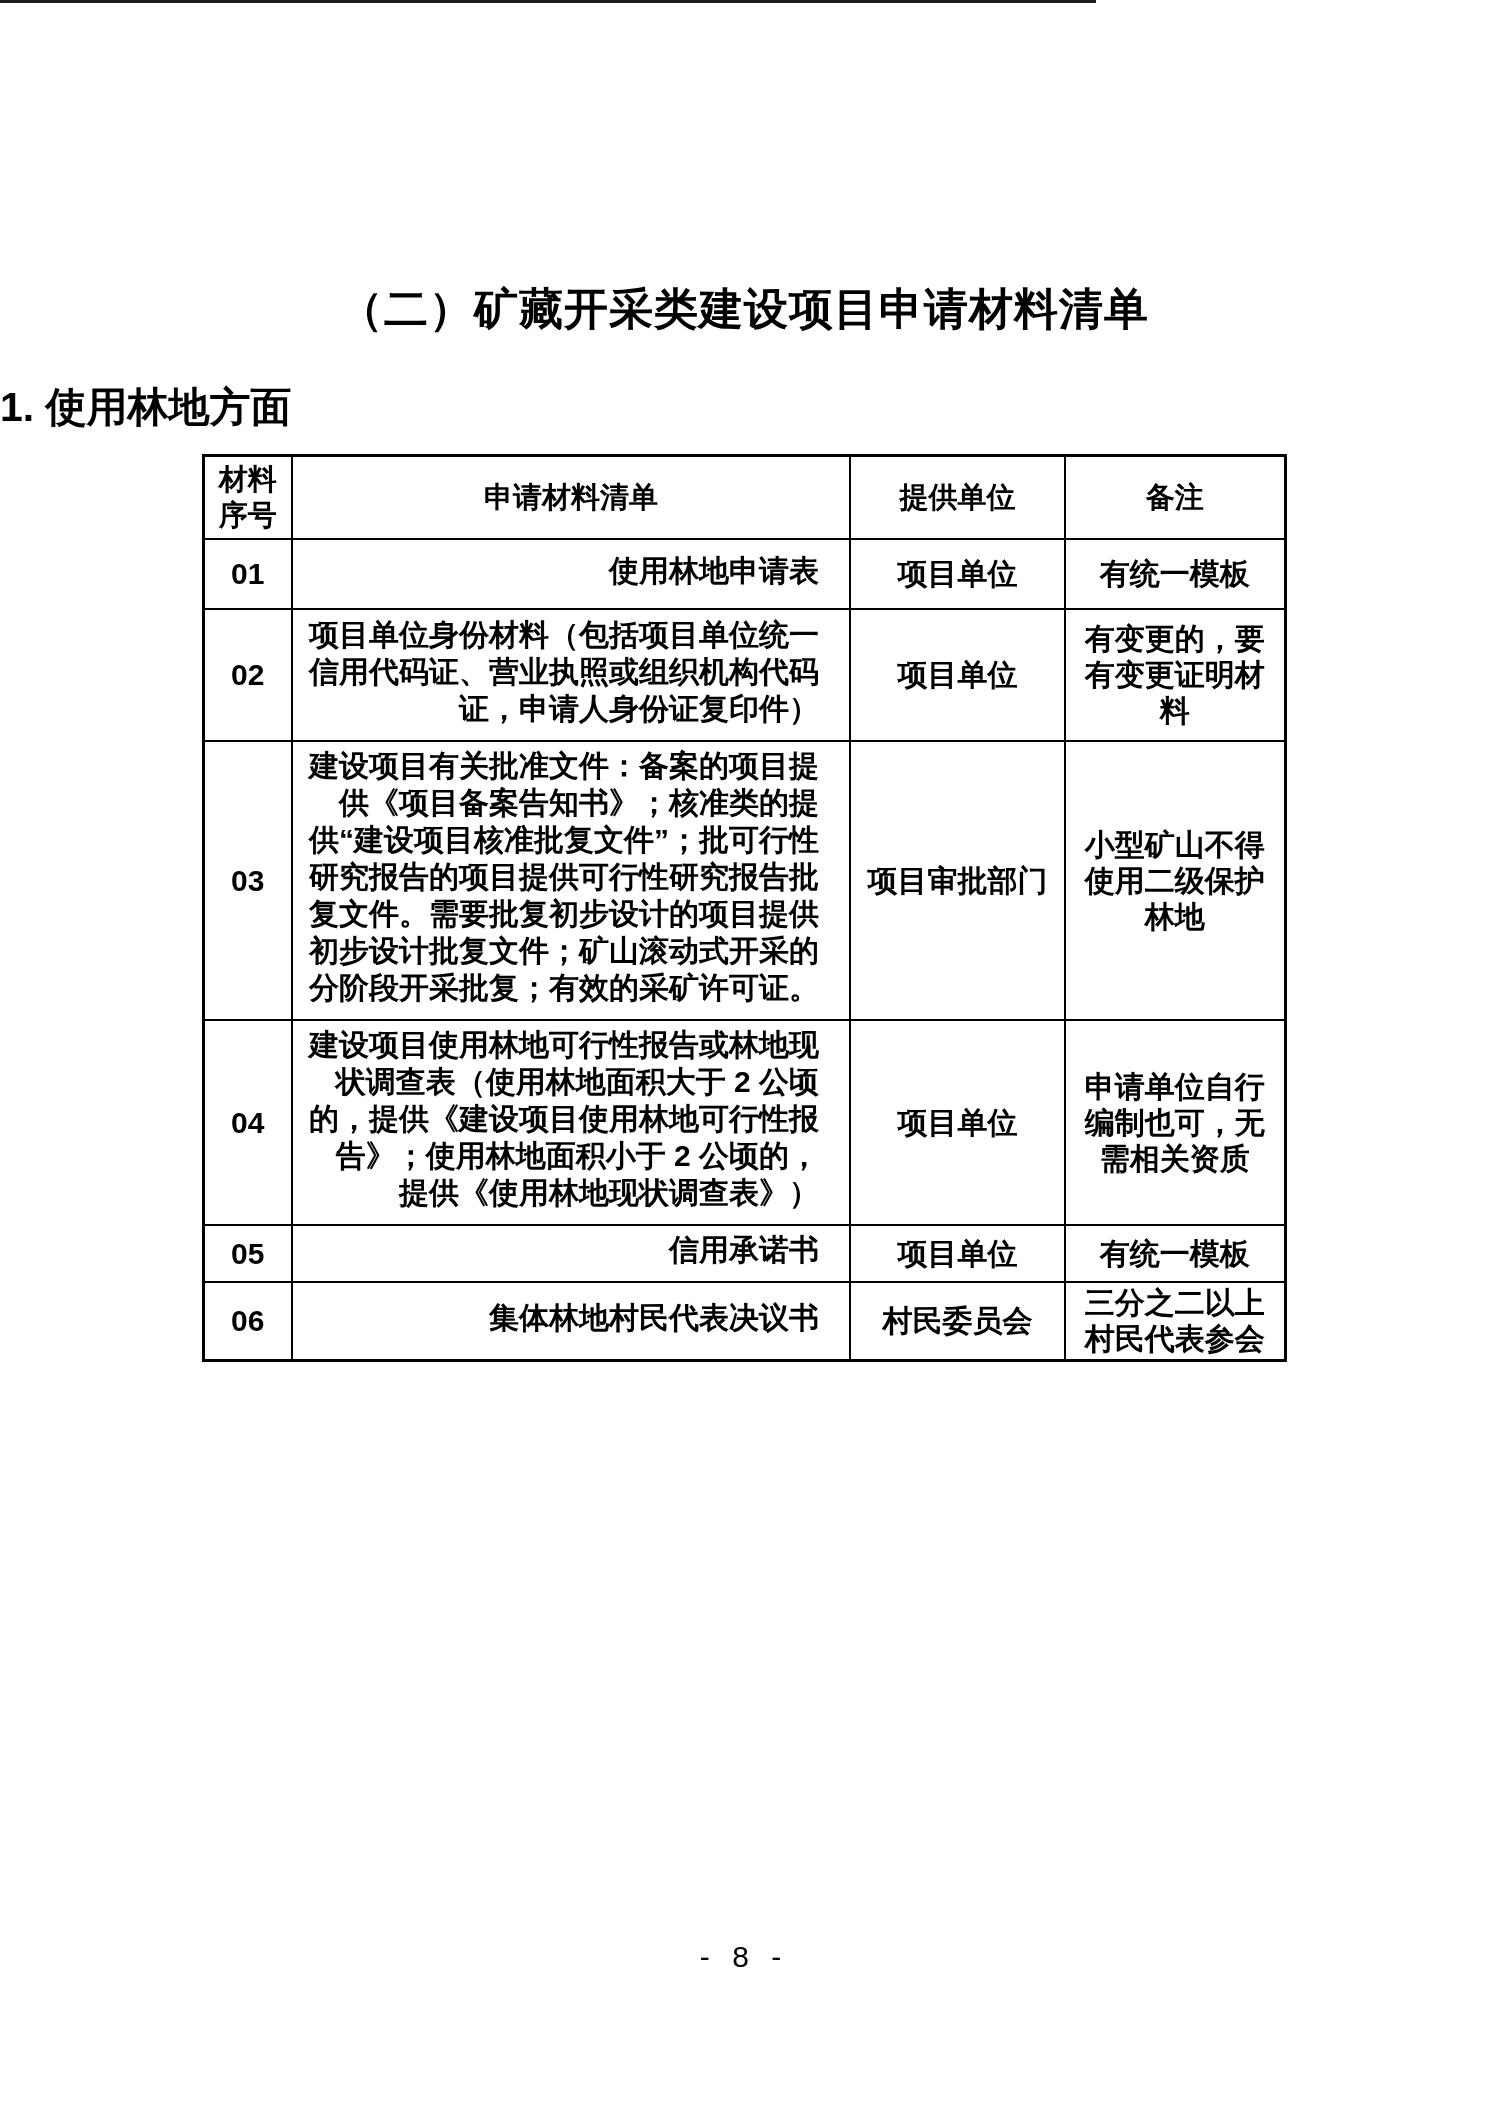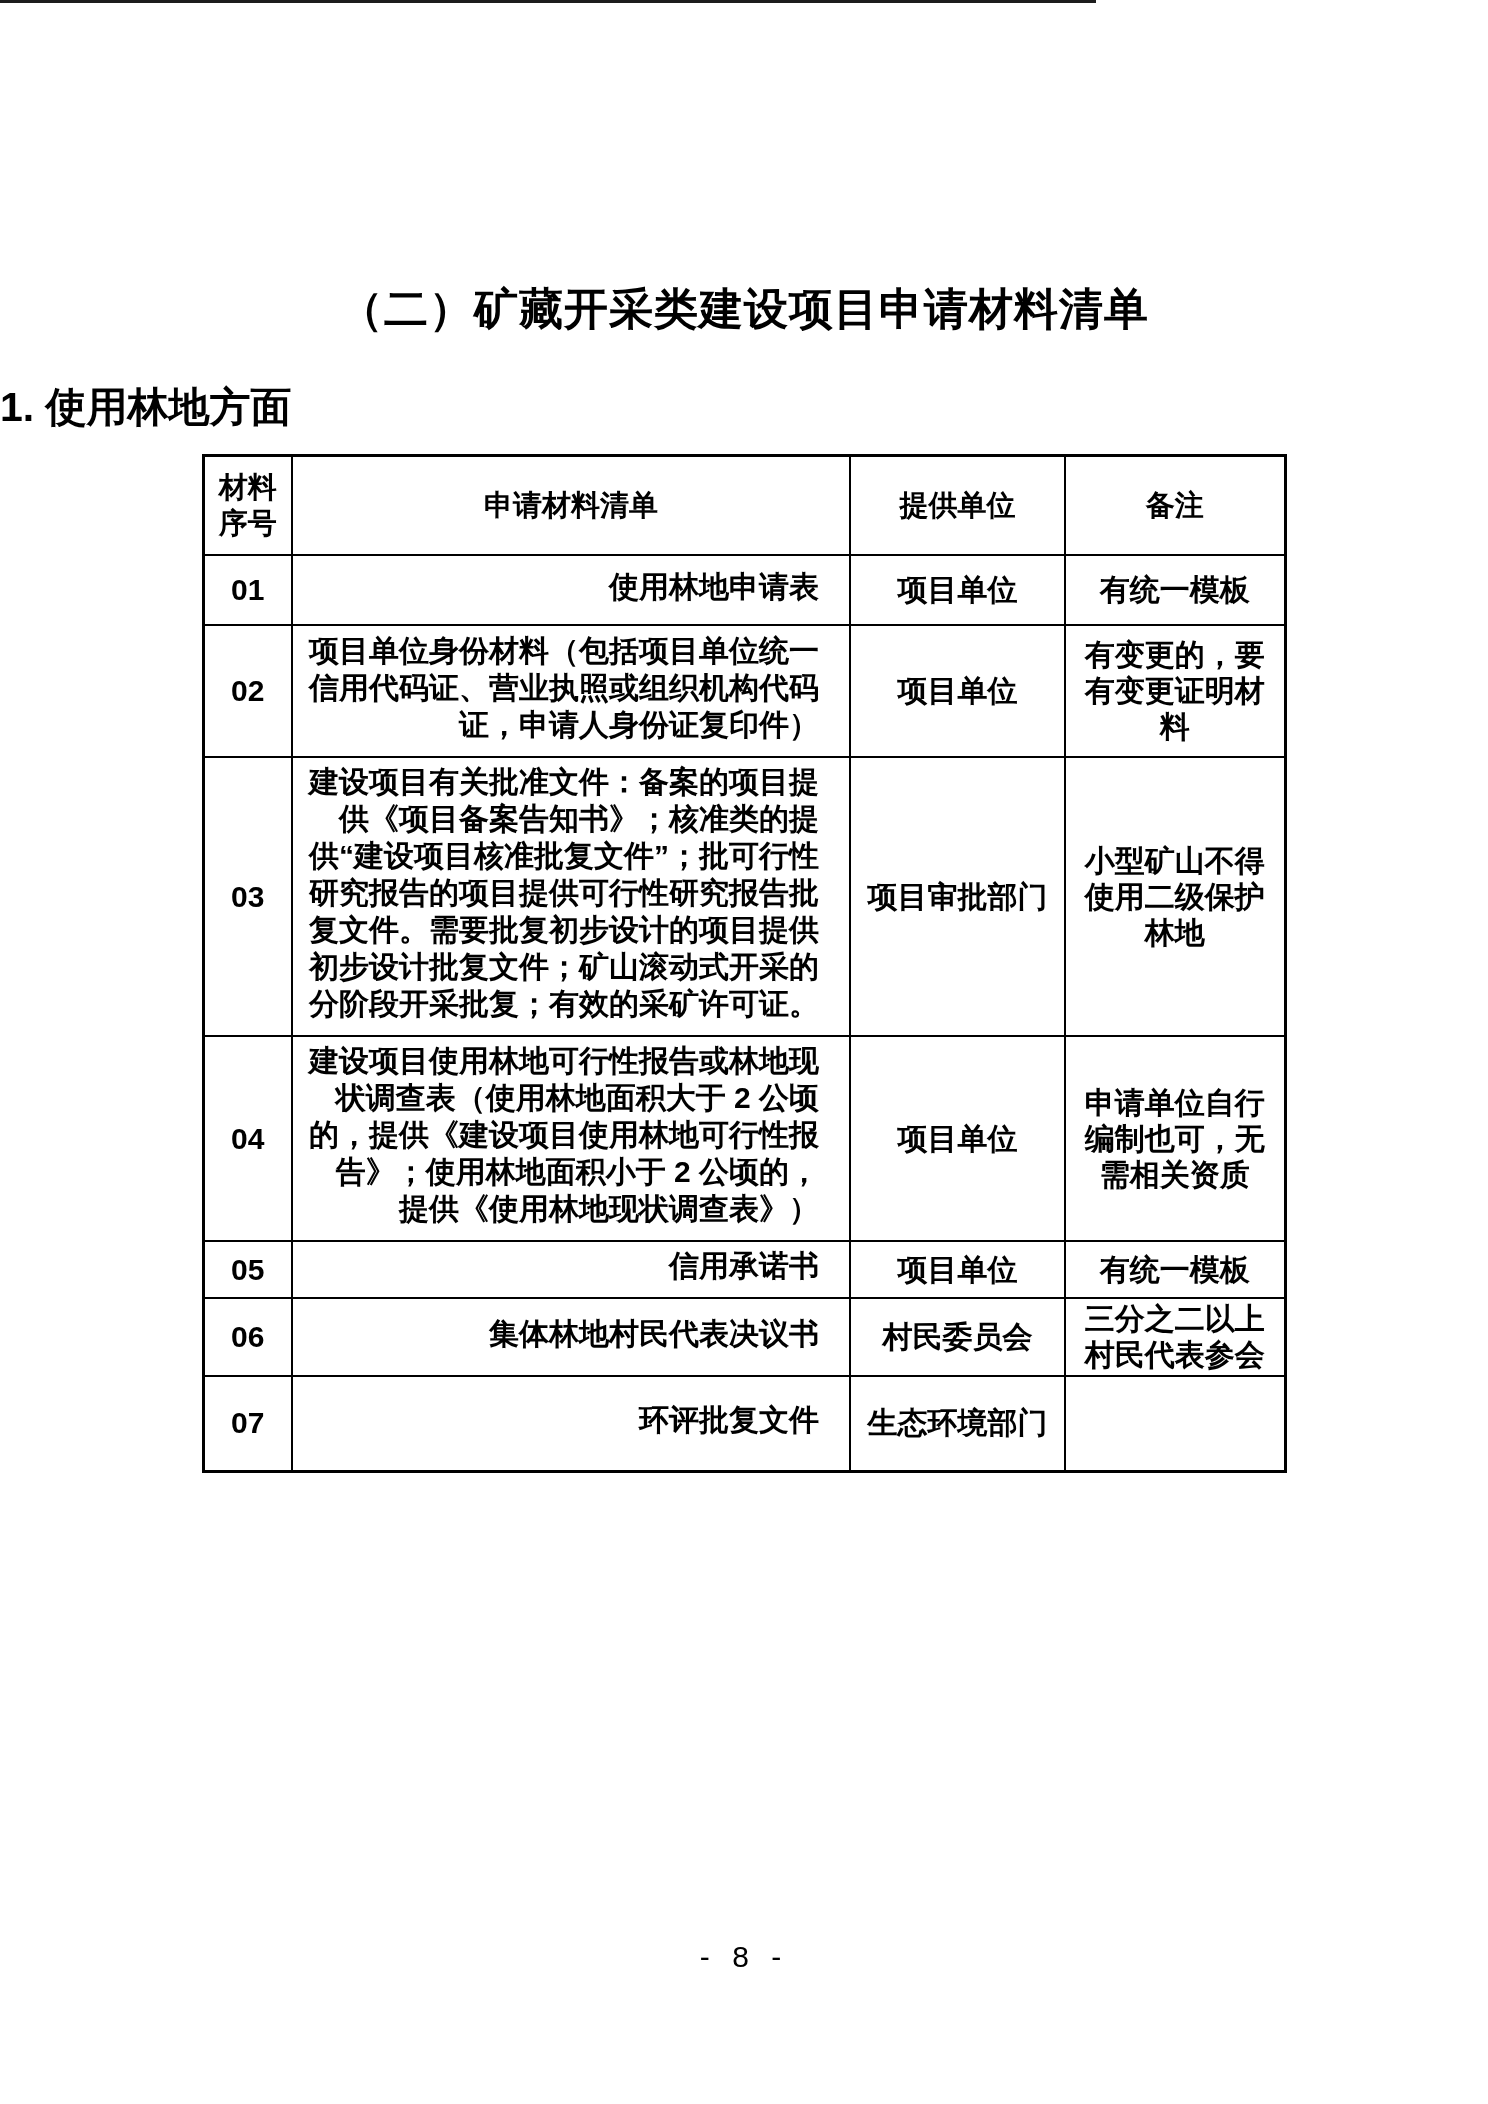--- a/index.html
+++ b/index.html
@@ -54,21 +54,21 @@
     font-size: 29px;
     font-weight: 700;
     text-align: center;
     line-height: 1.25;
     padding: 4px 4px;
   }
   table.materials td {
     font-size: 30px;
     font-weight: 600;
   }
-  thead tr { height: 100px; }
+  thead tr { height: 84px; }
   tbody tr:nth-child(1) { height: 70px; }
   tbody tr:nth-child(2) { height: 132px; }
   tbody tr:nth-child(3) { height: 272px; }
   tbody tr:nth-child(4) { height: 191px; }
   tbody tr:nth-child(5) { height: 48px; }
   tbody tr:nth-child(6) { height: 68px; }
   tbody tr:nth-child(7) { height: 95px; }
   td.c-no {
     text-align: center;
     line-height: 36px;
@@ -160,22 +160,16 @@
     <td class="c-note">有统一模板</td>
   </tr>
 
   <tr>
     <td class="c-no">06</td>
     <td class="c-material">集体林地村民代表决议书</td>
     <td class="c-provider">村民委员会</td>
     <td class="c-note">三分之二以上村民代表参会</td>
   </tr>
 
-  <tr>
-    <td class="c-no">07</td>
-    <td class="c-material">环评批复文件</td>
-    <td class="c-provider">生态环境部门</td>
-    <td class="c-note"></td>
-  </tr>
 </tbody>
 </table>
 
 <div class="page-footer">- 8 -</div>
 
 </body></html>

